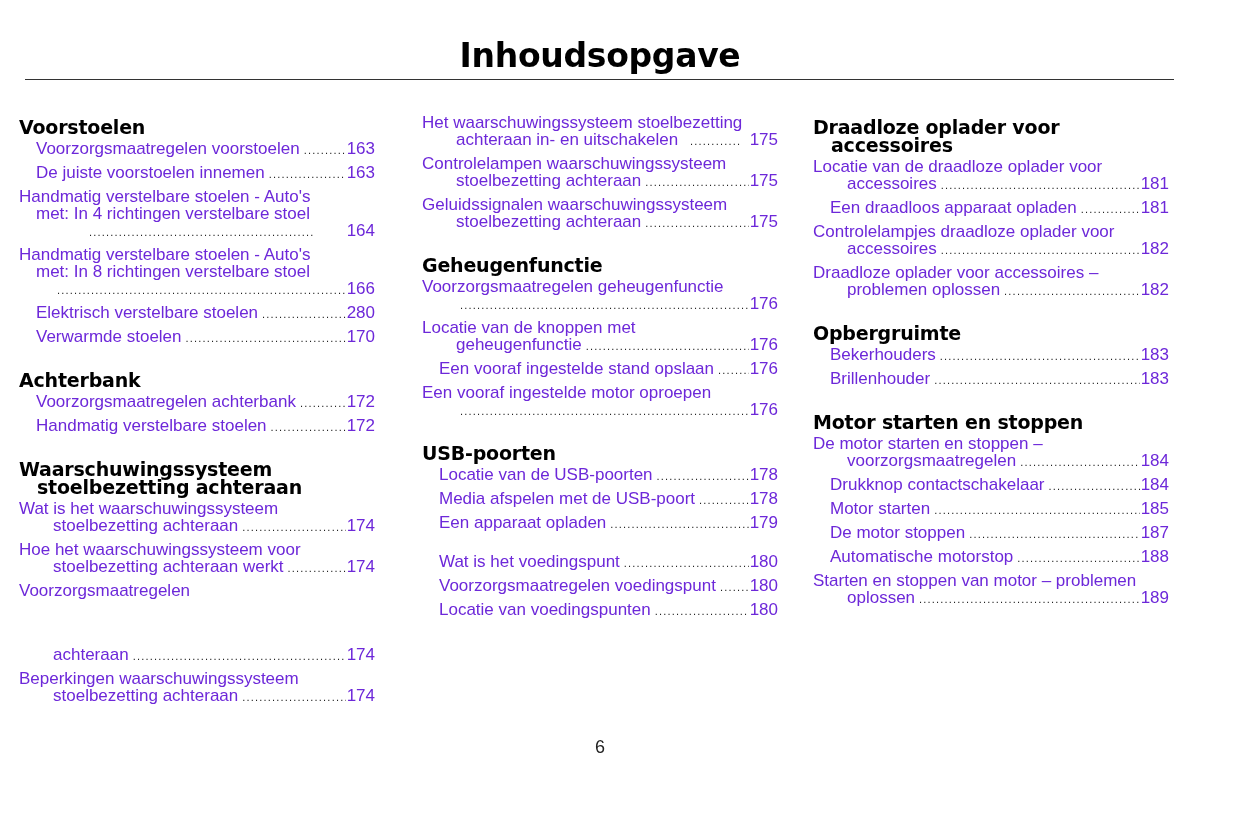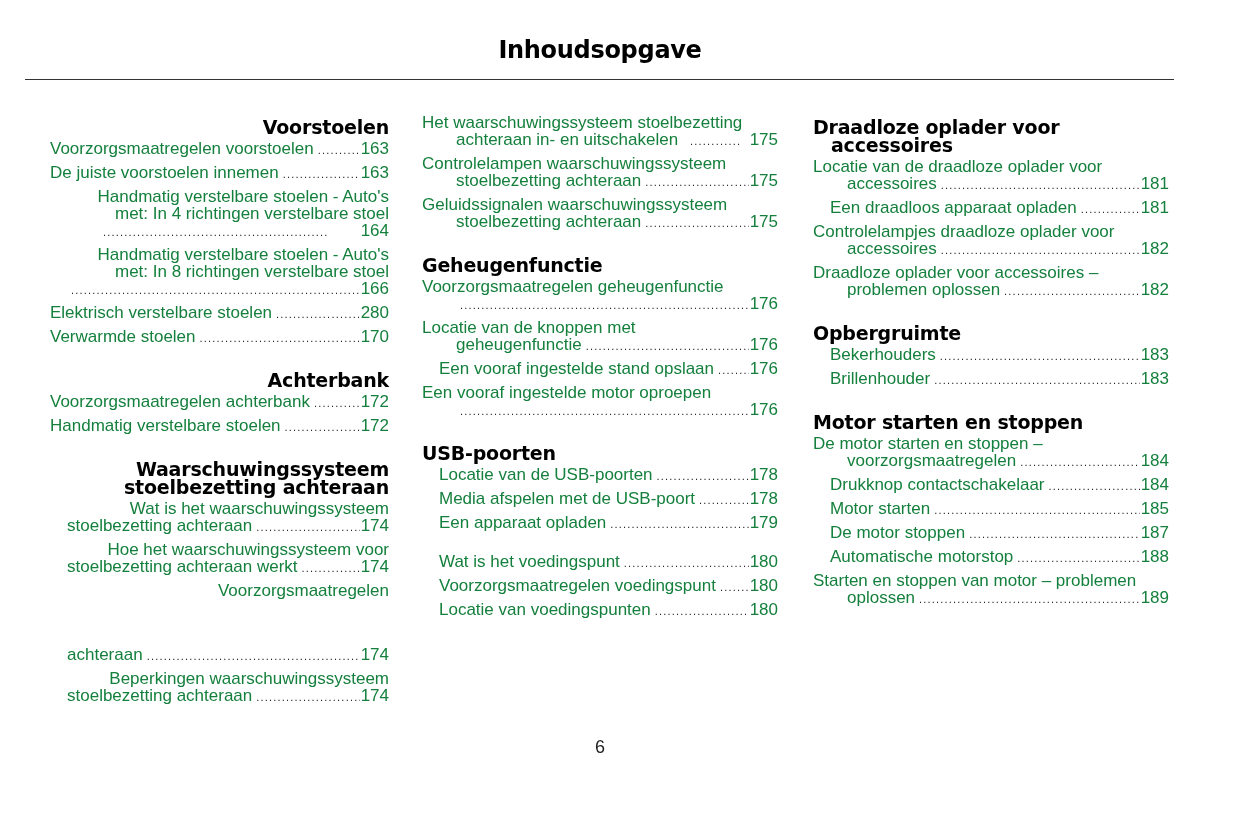--- a/index.html
+++ b/index.html
@@ -16,38 +16,38 @@
       color: #111111;
     }
     .page-title {
       position: absolute;
       left: 0;
       top: 36px;
       width: 1200px;
       text-align: center;
       font-family: "DejaVu Sans", sans-serif;
       font-weight: bold;
-      font-size: 24px;
+      font-size: 33px;
       letter-spacing: -0.3px;
       color: #000;
     }
     .title-rule {
       position: absolute;
       left: 25px;
       top: 79px;
       width: 1149px;
       height: 0;
       border-top: 1.5px solid #333;
     }
     .column {
       position: absolute;
       top: 114px;
       width: 356px;
     }
-    .col-1 { left: 33px; text-align: right; }
+    .col-1 { left: 19px; }
     .col-2 { left: 422px; }
     .col-3 { left: 813px; }
 
     .section { margin-bottom: 20px; }
     .section-heading {
       font-family: "DejaVu Sans", sans-serif;
       font-weight: bold;
       font-size: 19px;
       line-height: 18px;
       padding-top: 4px;
@@ -56,21 +56,21 @@
       color: #000;
       padding-left: 18px;
       text-indent: -18px;
     }
     .entry {
       font-size: 17px;
       line-height: 17px;
       margin-bottom: 5px;
       padding-left: 17px;
       text-indent: -17px;
-      color: #15803d;
+      color: #6d28d9;
     }
     .entry .row {
       display: flex;
       align-items: baseline;
       text-indent: 0;
     }
     .entry .title-last { white-space: nowrap; }
     .entry .leader {
       flex: 1 1 auto;
       overflow: hidden;

